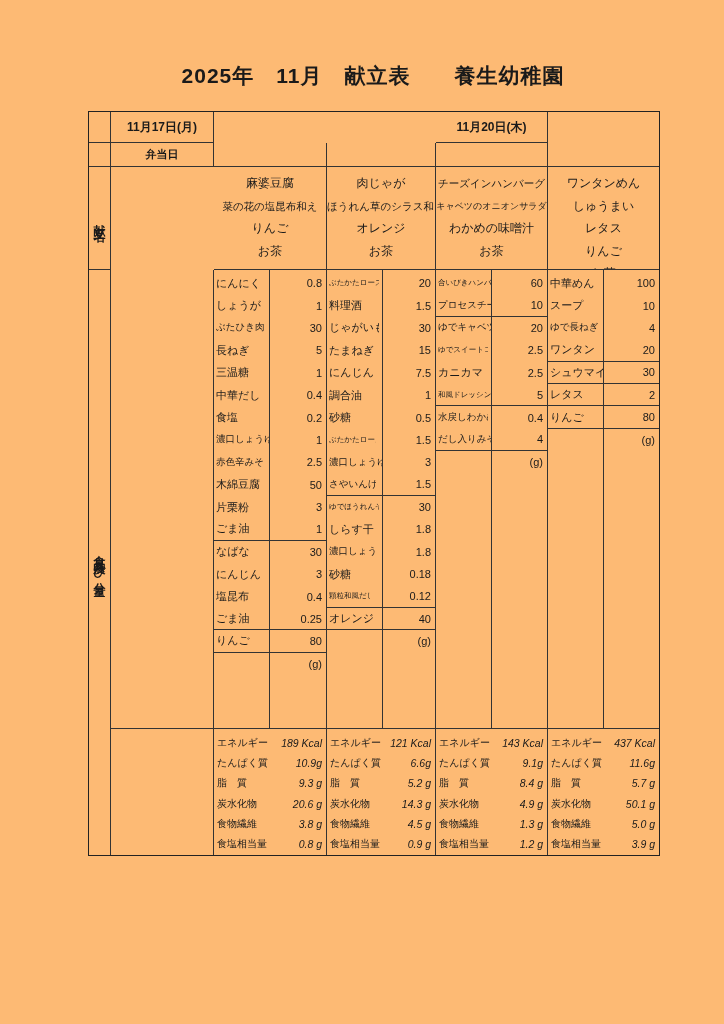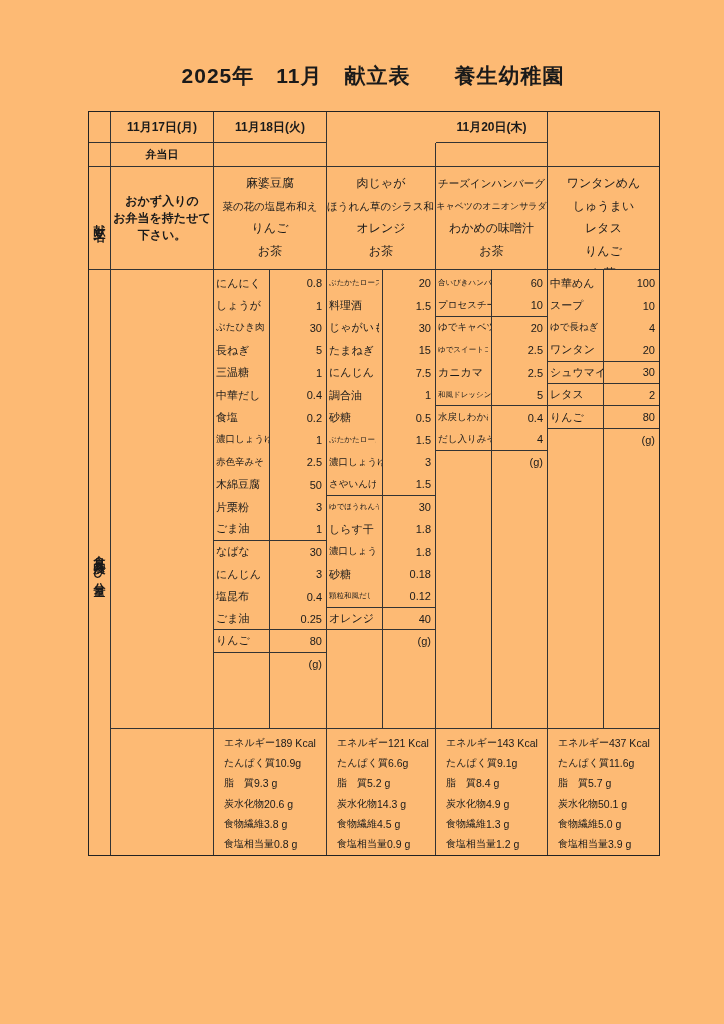--- a/index.html
+++ b/index.html
@@ -131,59 +131,53 @@
   .nut-cell { padding-top: 4px; }
   .nut-row {
     height: 20.2px;
     display: flex;
     align-items: center;
   }
   .nut-label {
     padding-left: 3px;
     font-size: 10px;
     white-space: pre;
-    margin-left: 7px;
   }
   .nut-value {
     flex: 1;
+    text-align: right;
     padding-right: 4px;
     font-size: 10.5px;
     white-space: nowrap;
+    font-style: italic;
   }
 </style>
 </head>
 <body>
 
 <div class="page">
 
   <div class="title">2025年　11月　献立表　　養生幼稚園</div>
 
   <div class="table">
 
     <div class="cell" style="grid-row:1;grid-column:1"></div>
     <div class="cell date" style="grid-row:1;grid-column:2">11月17日(月)</div>
-    <div class="cell date" style="grid-row:1;grid-column:3">11月18日(火)</div>
     <div class="cell date" style="grid-row:1;grid-column:5">11月20日(木)</div>
 
     <div class="cell" style="grid-row:2;grid-column:1"></div>
     <div class="cell bento" style="grid-row:2;grid-column:2">弁当日</div>
     <div class="cell" style="grid-row:2;grid-column:3"></div>
     <div class="cell" style="grid-row:2;grid-column:4"></div>
     <div class="cell" style="grid-row:2;grid-column:5"></div>
     <div class="cell last-col" style="grid-row:2;grid-column:6"></div>
 
     <div class="cell vlabel" style="grid-row:3;grid-column:1">
       <span>献立名</span>
     </div>
-    <div class="cell mon-note" style="grid-row:3;grid-column:2">
-
-    <div class="note-line">おかず入りの</div>
-        <div class="note-line">お弁当を持たせて</div>
-        <div class="note-line">下さい。</div>
-      </div>
     <div class="cell menu-cell" style="grid-row:3;grid-column:3">
 
     <div class="menu-line">麻婆豆腐</div>
         <div class="menu-line sz-m">菜の花の塩昆布和え</div>
         <div class="menu-line">りんご</div>
         <div class="menu-line">お茶</div>
       </div>
     <div class="cell menu-cell" style="grid-row:3;grid-column:4">
 
     <div class="menu-line">肉じゃが</div>

